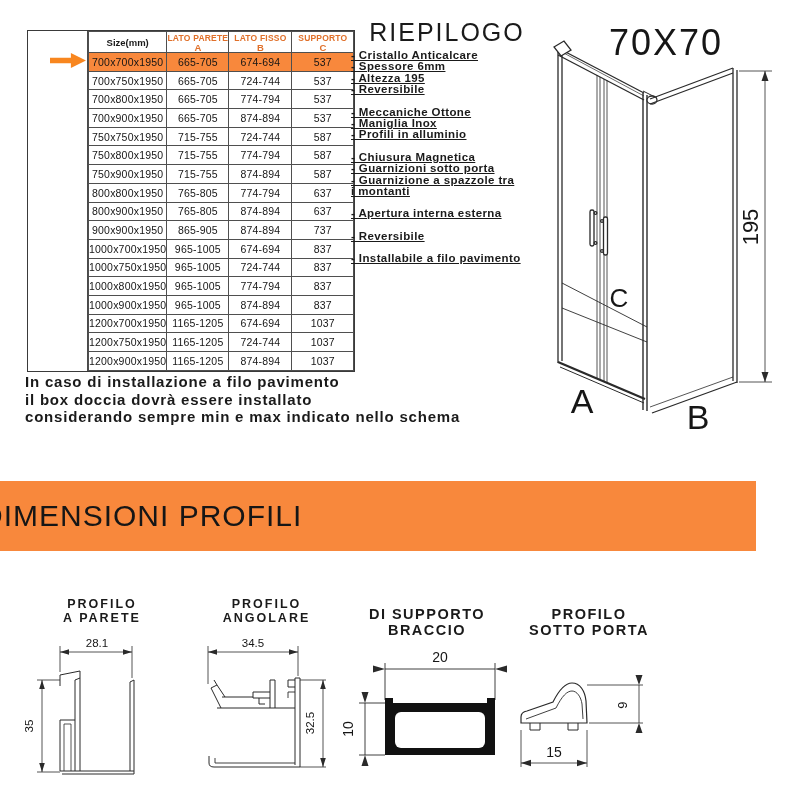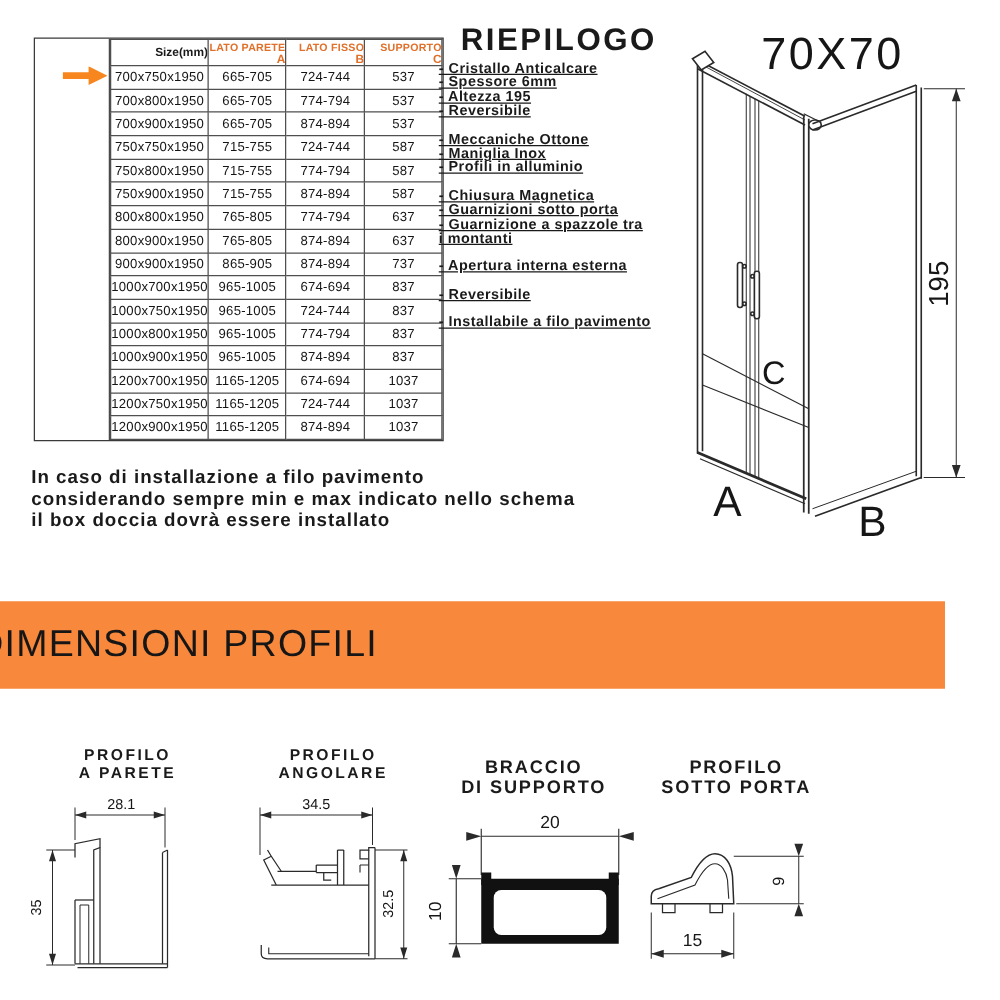--- a/index.html
+++ b/index.html
@@ -16,31 +16,31 @@
   .arrow-col{width:59px;border-right:1px solid #4a4a4a;position:relative;}
   .sel-arrow{
     position:absolute;left:22px;top:22px;width:36px;height:15px;background:#F8861F;
     clip-path:polygon(0 32%,58% 32%,58% 0,100% 50%,58% 100%,58% 68%,0 68%);
   }
   table.spec{border-collapse:collapse;table-layout:fixed;}
   table.spec th,table.spec td{
     border:1px solid #4f4f4f;text-align:center;vertical-align:middle;
     padding:0;overflow:hidden;white-space:nowrap;
   }
-  table.spec th{height:20px;text-align:right;}
+  table.spec th{height:20px;}
   table.spec td{height:17.7px;font-size:10.5px;letter-spacing:.2px;color:#151515;}
   col.c-size{width:71px}col.c-a{width:62px}col.c-b{width:63px}col.c-c{width:62px}
   .size-th{font-size:9.5px;font-weight:bold;color:#1a1a1a;}
   .orange-th .t{display:block;font-size:8.5px;line-height:9px;margin-top:2px;font-weight:bold;color:#E0702A;letter-spacing:.2px;}
   .orange-th .s{display:block;font-size:9.5px;line-height:9px;font-weight:bold;color:#E0702A;}
   tr.hl td{background:#F8883C;}
   
   .riep-title{
     position:absolute;left:347px;top:18px;width:200px;text-align:center;
-    font-size:25px;letter-spacing:2px;color:#1a1a1a;font-weight:bold;
+    font-size:25px;letter-spacing:2px;color:#1a1a1a;
   }
   .riep-list{position:absolute;left:351px;top:50px;width:230px;}
   .rgroup{margin-bottom:11px;}
   .ritem{font-size:11.5px;font-weight:bold;line-height:11.4px;letter-spacing:.4px;white-space:pre-line;color:#1a1a1a;text-decoration:underline;}
   
   .note{position:absolute;left:25px;top:373px;width:540px;}
   .note div{font-size:15px;font-weight:bold;letter-spacing:.8px;line-height:17.5px;color:#1a1a1a;}
   
   .diag{position:absolute;left:540px;top:5px;width:260px;height:430px;}
   
@@ -84,20 +84,26 @@
             <span class="t">LATO FISSO</span>
             <span class="s">B</span>
           </th>
         <th class="orange-th">
             <span class="t">SUPPORTO</span>
             <span class="s">C</span>
           </th>
       </tr>
     </thead>
     <tbody>
+        <tr class="hl">
+          <td>700x700x1950</td>
+          <td>665-705</td>
+          <td>674-694</td>
+          <td>537</td>
+        </tr>
         <tr>
           <td>700x750x1950</td>
           <td>665-705</td>
           <td>724-744</td>
           <td>537</td>
         </tr>
         <tr>
           <td>700x800x1950</td>
           <td>665-705</td>
           <td>774-794</td>
@@ -216,22 +222,22 @@
     <div class="rgroup">
       <div class="ritem">- Reversibile</div>
     </div>
     <div class="rgroup">
       <div class="ritem">- Installabile a filo pavimento</div>
     </div>
   </div>
 
 <div class="note">
   <div>In caso di installazione a filo pavimento</div>
+  <div>il box doccia dovrà essere installato</div>
   <div>considerando sempre min e max indicato nello schema</div>
-  <div>il box doccia dovrà essere installato</div>
 </div>
 
 <svg class="diag" viewBox="0 0 260 430">
   <g stroke="#2a2a2a" fill="none" stroke-width="1.3">
 
     <line x1="18" y1="43" x2="18" y2="358"></line>
     <line x1="22" y1="46" x2="22" y2="356"></line>
 
     <line x1="18" y1="43" x2="104" y2="88"></line>
     <line x1="18" y1="50" x2="104" y2="95"></line>
@@ -368,22 +374,22 @@
       <line x1="130" y1="52" x2="130" y2="139" stroke-width="0.8"></line>
       <path d="M130,52 l-2.8,9 h5.6 z M130,139 l-2.8,-9 h5.6 z" fill="#2a2a2a" stroke="none"></path>
     </g>
     <text x="60" y="19" text-anchor="middle" font-size="11.5" fill="#161616">34.5</text>
     <text x="121" y="95" text-anchor="middle" font-size="11.5" fill="#161616" transform="rotate(-90 121 95)">32.5</text>
   </svg>
 </div>
 
 <div class="pgroup" style="left:343px;top:606px;width:168px;height:175px">
   <div class="ptitle big">
+    <div>DI SUPPORTO</div>
     <div>BRACCIO</div>
-    <div>DI SUPPORTO</div>
   </div>
   <svg class="psvg3" width="168" height="135" viewBox="0 0 168 135">
     <g stroke="#2a2a2a" fill="none" stroke-width="0.9">
 
       <line x1="42" y1="24" x2="152" y2="24"></line>
       <line x1="42" y1="18" x2="42" y2="55"></line>
       <line x1="152" y1="18" x2="152" y2="55"></line>
       <path d="M42,24 L30,20.5 L30,27.5 Z M152,24 L164,20.5 L164,27.5 Z" fill="#2a2a2a" stroke="none"></path>
 
       <line x1="42" y1="58" x2="16" y2="58"></line>

